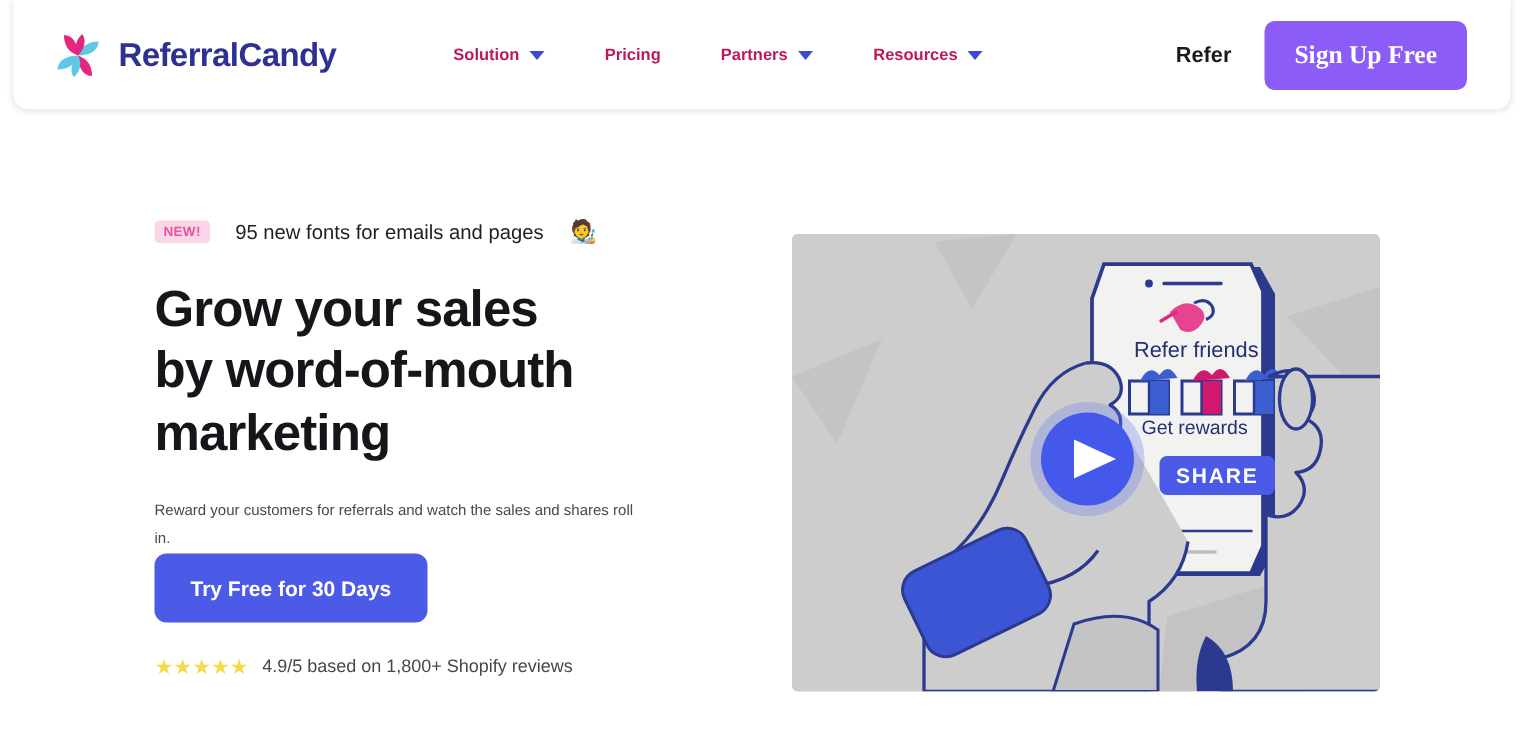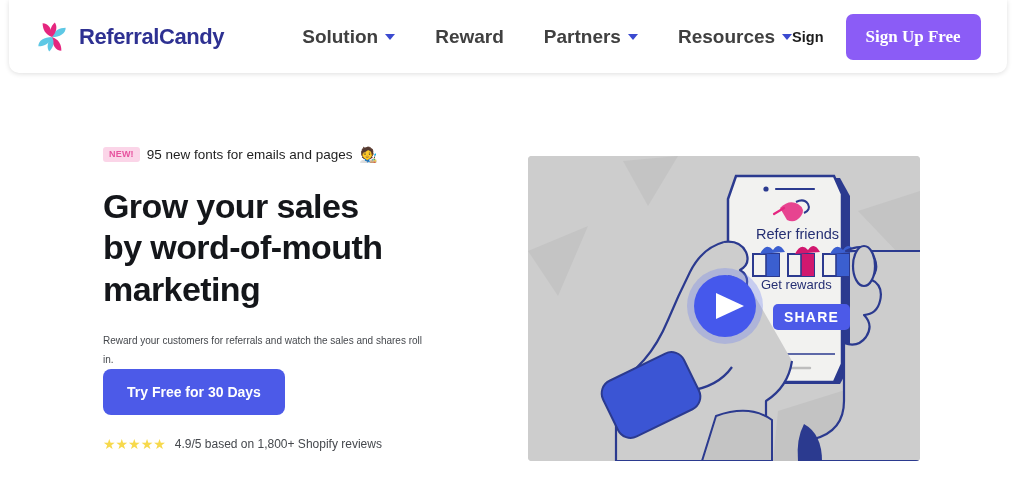--- a/index.html
+++ b/index.html
@@ -60,23 +60,23 @@
     display: flex;
     align-items: center;
     margin-left: 78px;
     gap: 40px;
   }
 
   .nav-item {
     display: flex;
     align-items: center;
     gap: 7px;
-    font-size: 19px;
-    font-weight: bold;
-    color: #404040;
+    font-size: 11px;
+    font-weight: bold;
+    color: #be185d;
     cursor: pointer;
     white-space: nowrap;
   }
 
   .caret {
     width: 0;
     height: 0;
     border-left: 5px solid transparent;
     border-right: 5px solid transparent;
     border-top: 6px solid #3b4ad0;
@@ -116,21 +116,21 @@
   .hero-left {
     position: absolute;
     left: 103px;
     top: 143px;
     width: 350px;
   }
 
   .announce {
     display: flex;
     align-items: center;
-    gap: 7px;
+    gap: 17px;
     cursor: pointer;
     height: 22px;
   }
 
   .new-badge {
     background: #fbd5e8;
     color: #e7539f;
     font-size: 9px;
     font-weight: bold;
     letter-spacing: 0.2px;
@@ -290,34 +290,34 @@
       </svg>
       <span class="brand-name">ReferralCandy</span>
     </div>
 
     <nav class="nav">
       <div class="nav-item">
         <span>Solution</span>
         <span class="caret"></span>
       </div>
       <div class="nav-item">
-        <span>Reward</span>
+        <span>Pricing</span>
       </div>
       <div class="nav-item">
         <span>Partners</span>
         <span class="caret"></span>
       </div>
       <div class="nav-item">
         <span>Resources</span>
         <span class="caret"></span>
       </div>
     </nav>
 
     <div class="header-right">
-      <span class="login-link">Sign</span>
+      <span class="login-link">Refer</span>
       <button class="signup-btn">Sign Up Free</button>
     </div>
   </div>
 
   <div class="hero-left">
 
     <div class="announce">
       <span class="new-badge">NEW!</span>
       <span class="announce-text">95 new fonts for emails and pages</span>
       <span class="announce-emoji">🧑‍🎨</span>

